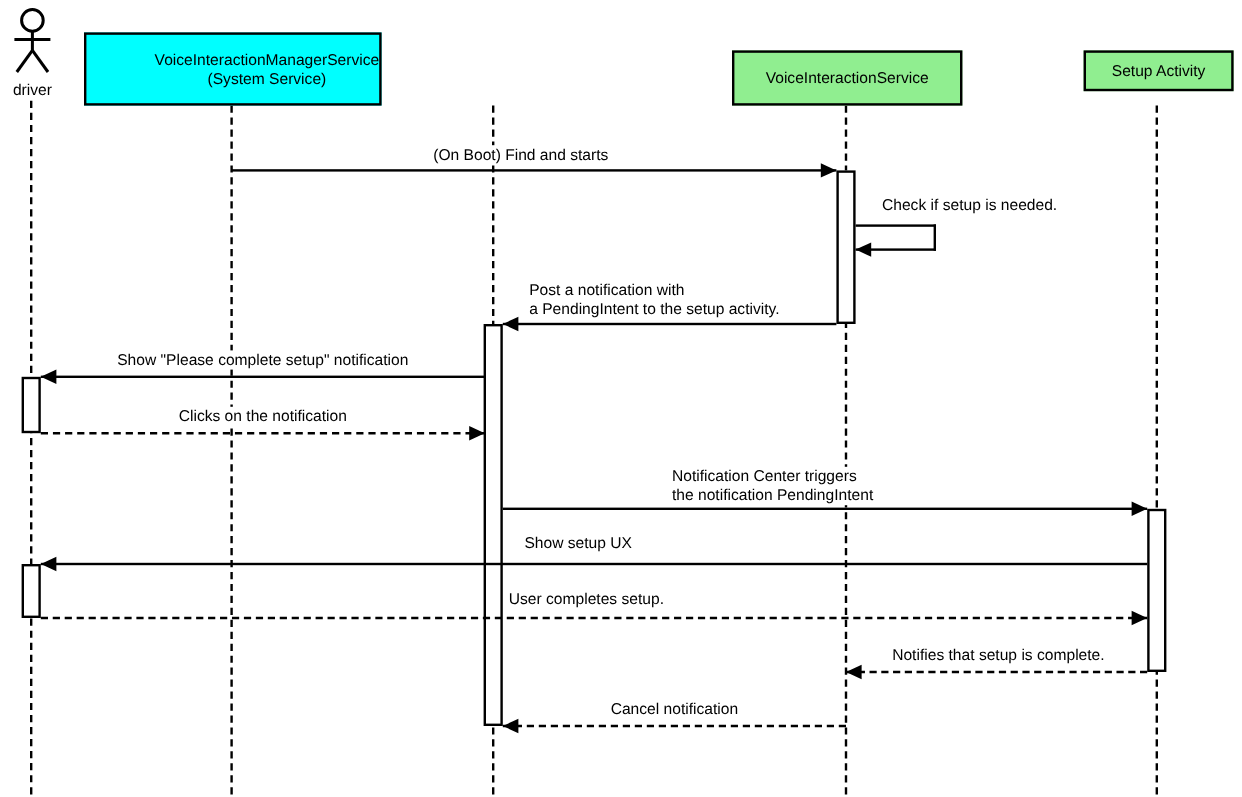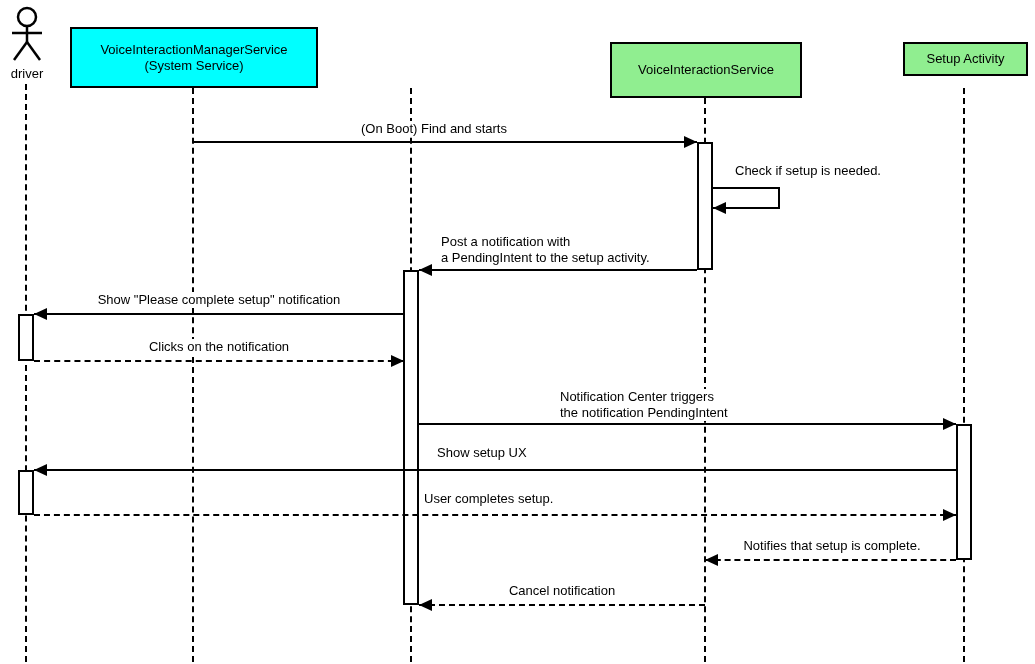--- a/index.html
+++ b/index.html
@@ -8,21 +8,21 @@
     font-family:"Liberation Sans",sans-serif;color:#000;
   }
   
   .lifeline{position:absolute;width:0;border-left:2px dashed #000;}
   
   .pbox{
     position:absolute;border:2px solid #000;box-sizing:border-box;
     display:flex;align-items:center;justify-content:center;text-align:center;
     font-size:13px;line-height:16px;white-space:pre-line;
   }
-  .pbox.cyan{background:#00ffff;}
+  .pbox.cyan{background:#00ffff;justify-content:flex-end;}
   .pbox.green{background:#90ee90;}
   
   .activation{position:absolute;width:16px;background:#ffffff;border:2px solid #000;box-sizing:border-box;}
   
   .mline{position:absolute;height:0;border-top:2px solid #000;}
   .mline.dashed{border-top-style:dashed;}
   .vseg{position:absolute;width:0;border-left:2px solid #000;}
   
   .arrow{position:absolute;width:0;height:0;border-top:6px solid transparent;border-bottom:6px solid transparent;}
   .arrow.left{border-right:13px solid #000;}
@@ -106,20 +106,20 @@
       <line x1="23" y1="36" x2="10" y2="54" stroke="#000" stroke-width="2.5"></line>
       <line x1="23" y1="36" x2="36" y2="54" stroke="#000" stroke-width="2.5"></line>
     </svg>
     <div class="actor-label">driver</div>
   </div>
 
   <div class="pbox cyan" style="left:70px;top:27px;width:248px;height:61px;">
     <span>VoiceInteractionManagerService
 (System Service)</span>
   </div>
-  <div class="pbox green" style="left:610px;top:42px;width:192px;height:56px;">
+  <div class="pbox green" style="left:610px;top:42px;width:192px;height:46px;">
     <span>VoiceInteractionService</span>
   </div>
   <div class="pbox green" style="left:903px;top:42px;width:125px;height:34px;">
     <span>Setup Activity</span>
   </div>
 
 </div>
 
 </body></html>

